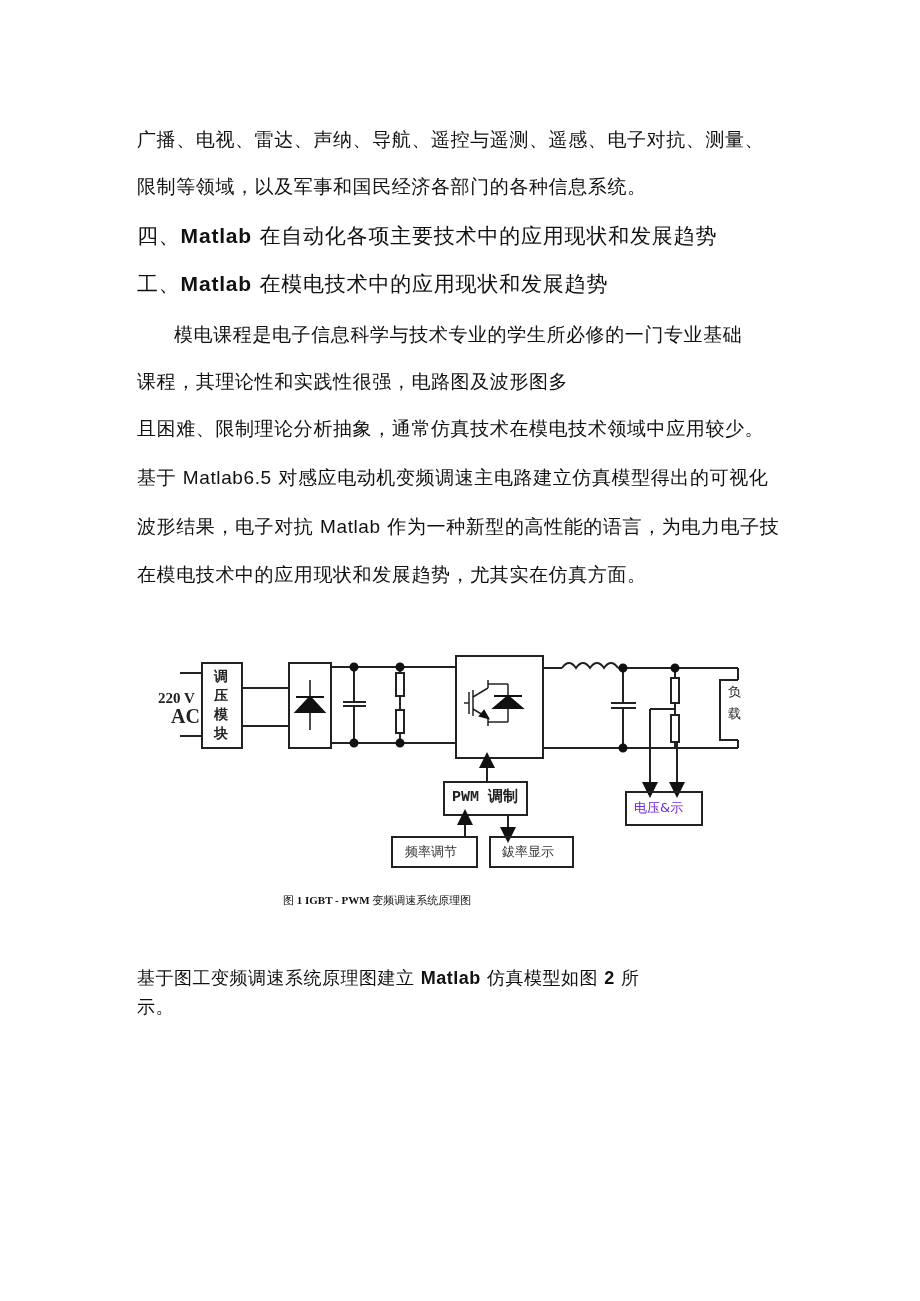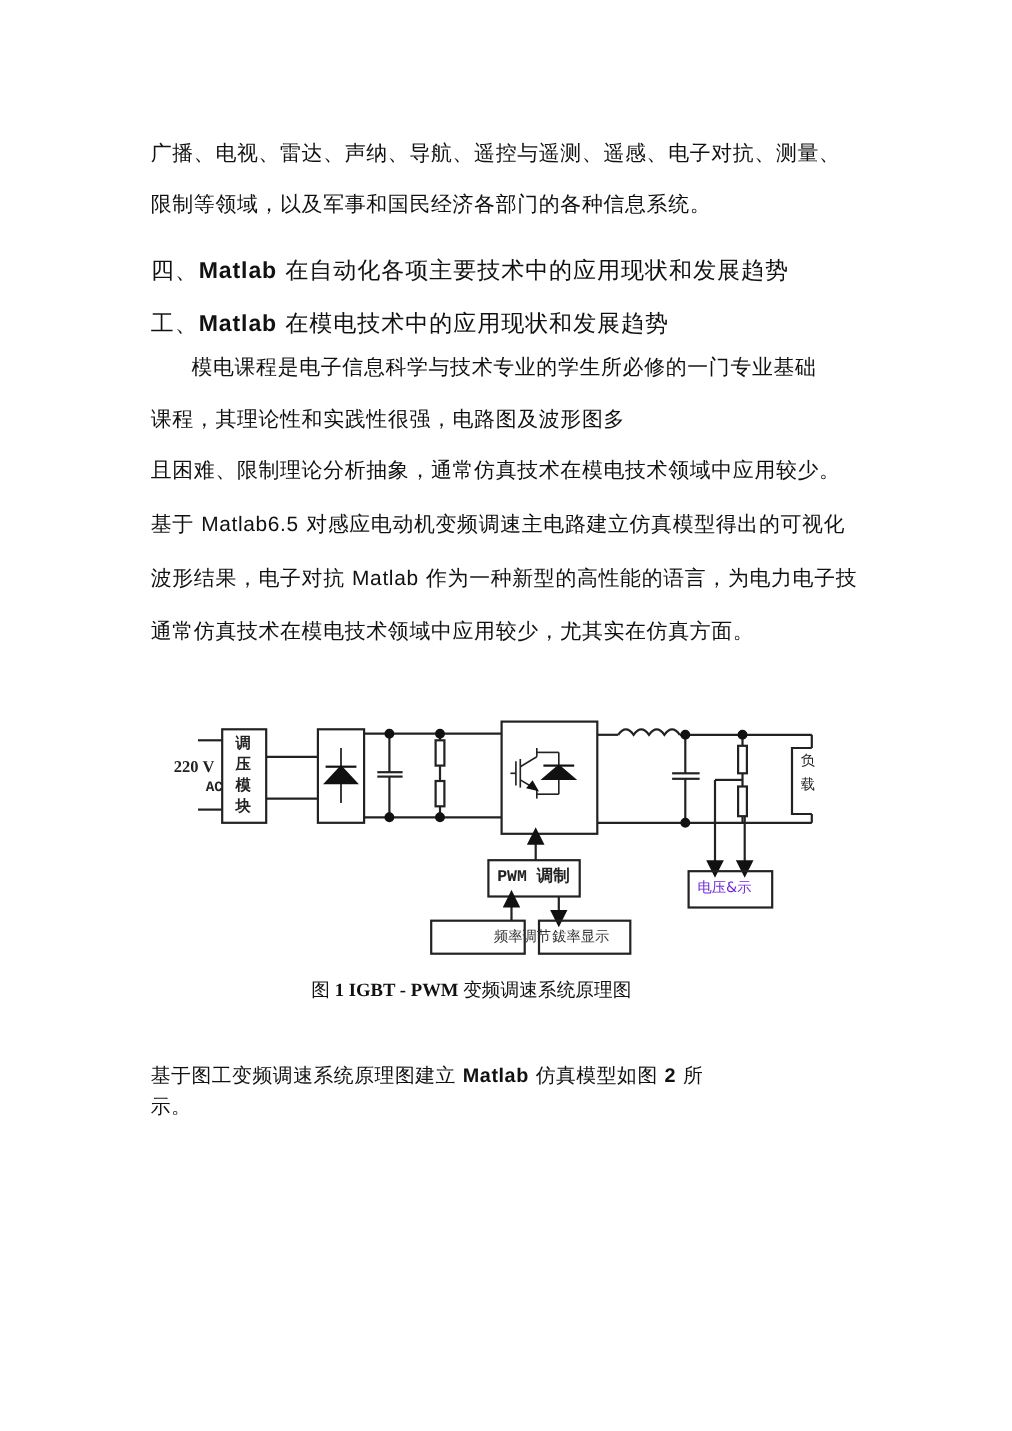--- a/index.html
+++ b/index.html
@@ -1,24 +1,24 @@
 <!DOCTYPE html>
 <html><head>
 <meta charset="utf-8">
 <style>
   html, body { margin: 0; padding: 0; background: #ffffff; }
   body { width: 920px; height: 1301px; position: relative; overflow: hidden;
          font-family: "DejaVu Serif", "Liberation Serif", serif; color: #111; }
   .line { position: absolute; left: 137px; font-size: 19px; line-height: 24px; white-space: nowrap; letter-spacing: 0.6px; }
-  .heading { font-size: 21px; letter-spacing: 0.8px; margin-top: 10px; }
+  .heading { font-size: 21px; letter-spacing: 0.8px; }
   .latin { font-family: "Liberation Sans", sans-serif; }
   .latin-bold { font-family: "Liberation Sans", sans-serif; font-weight: bold; }
   .diagram { position: absolute; left: 0; top: 0; width: 920px; height: 900px; pointer-events: none; }
   .diagram svg { position: absolute; left: 0; top: 0; }
-  .caption { position: absolute; left: 283px; top: 889px; font-size: 17px; line-height: 22px;
+  .caption { position: absolute; left: 283px; top: 889px; font-size: 11px; line-height: 22px;
              font-family: "Liberation Serif", "DejaVu Serif", serif; white-space: nowrap; }
   .caption b { font-weight: bold; }
   .box-label { position: absolute; font-size: 14px; line-height: 16px; white-space: nowrap;
                font-family: "DejaVu Sans", sans-serif; color: #222; text-align: center; }
   .final { font-size: 18px; line-height: 28px; letter-spacing: 0.5px; margin-top: 32px; }
 </style>
 </head>
 <body>
 
 <div class="line" style="top:127px;">广播、电视、雷达、声纳、导航、遥控与遥测、遥感、电子对抗、测量、</div>
@@ -34,21 +34,21 @@
 
 <div class="line" style="top:322px; left:174px;">模电课程是电子信息科学与技术专业的学生所必修的一门专业基础</div>
 <div class="line" style="top:369px;">课程，其理论性和实践性很强，电路图及波形图多</div>
 <div class="line" style="top:416px;">且困难、限制理论分析抽象，通常仿真技术在模电技术领域中应用较少。</div>
 <div class="line" style="top:465px;">
   <span>基于 </span><span class="latin">Matlab6.5</span><span> 对感应电动机变频调速主电路建立仿真模型得出的可视化</span>
 </div>
 <div class="line" style="top:514px;">
   <span>波形结果，电子对抗 </span><span class="latin">Matlab</span><span> 作为一种新型的高性能的语言，为电力电子技</span>
 </div>
-<div class="line" style="top:562px;">通常仿真技术在模电技术领域中应用较少，尤其实在仿真方面。</div>
+<div class="line" style="top:562px;">在模电技术中的应用现状和发展趋势，尤其实在仿真方面。</div>
 
 <div class="diagram">
   <svg width="920" height="900" viewBox="0 0 920 900">
     <defs>
       <marker id="arrow" markerWidth="8" markerHeight="8" refX="4" refY="4" orient="auto">
         <path d="M0,0 L8,4 L0,8 z" fill="#111"></path>
       </marker>
     </defs>
     <g stroke="#222" stroke-width="2" fill="none">
 
@@ -139,29 +139,29 @@
       <circle cx="400" cy="667" r="3.5"></circle>
       <circle cx="400" cy="743" r="3.5"></circle>
       <circle cx="623" cy="668" r="3.5"></circle>
       <circle cx="623" cy="748" r="3.5"></circle>
       <circle cx="675" cy="668" r="3.5"></circle>
     </g>
   </svg>
 </div>
 
 <div class="box-label" style="left:158px; top:690px; font-weight:bold; font-family:'Liberation Serif',serif; font-size:15px;">220 V</div>
-<div class="box-label" style="left:187px; top:708px; font-weight:bold; font-family:Liberation Mono, monospace; font-size:13px;">AC</div>
+<div class="box-label" style="left:171px; top:708px; font-weight:bold; font-family:Liberation Serif, serif; font-size:20px;">AC</div>
 <div class="box-label" style="left:214px; top:668px; font-weight:bold; font-size:14px;">调</div>
 <div class="box-label" style="left:214px; top:687px; font-weight:bold; font-size:14px;">压</div>
 <div class="box-label" style="left:214px; top:706px; font-weight:bold; font-size:14px;">模</div>
 <div class="box-label" style="left:214px; top:725px; font-weight:bold; font-size:14px;">块</div>
 <div class="box-label" style="left:728px; top:684px; font-size:13px;">负</div>
 <div class="box-label" style="left:728px; top:706px; font-size:13px;">载</div>
 <div class="box-label" style="left:452px; top:790px; font-weight:bold; font-family:Liberation Mono, monospace; font-size:15px;">PWM 调制</div>
-<div class="box-label" style="left:405px; top:844px; font-size:13px; color:#333;margin-left:44px;">频率调节</div>
+<div class="box-label" style="left:405px; top:844px; font-size:13px; color:#333;">频率调节</div>
 <div class="box-label" style="left:502px; top:844px; font-size:13px; color:#333;">鈸率显示</div>
 <div class="box-label" style="left:634px; top:800px; font-size:13px; color:#6d28d9;">电压&amp;示</div>
 
 <div class="caption">
   <span>图 </span><b>1 IGBT - PWM</b><span> 变频调速系统原理图</span>
 </div>
 
 <div class="line final" style="top:932px;">
   <span>基于图工变频调速系统原理图建立 </span><span class="latin-bold">Matlab</span><span> 仿真模型如图 </span><span class="latin-bold">2</span><span> 所</span>
 </div>

